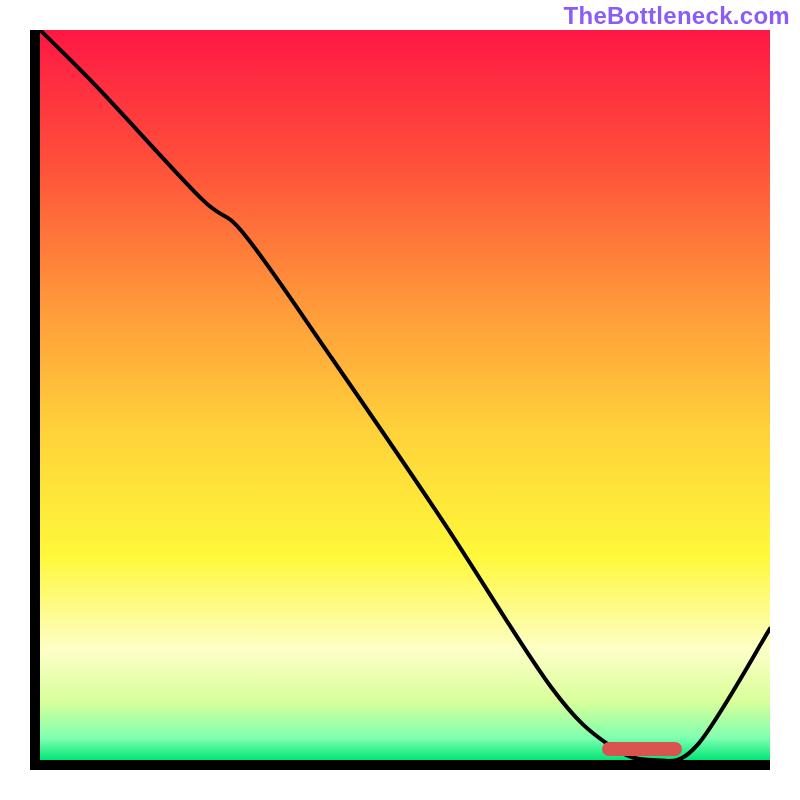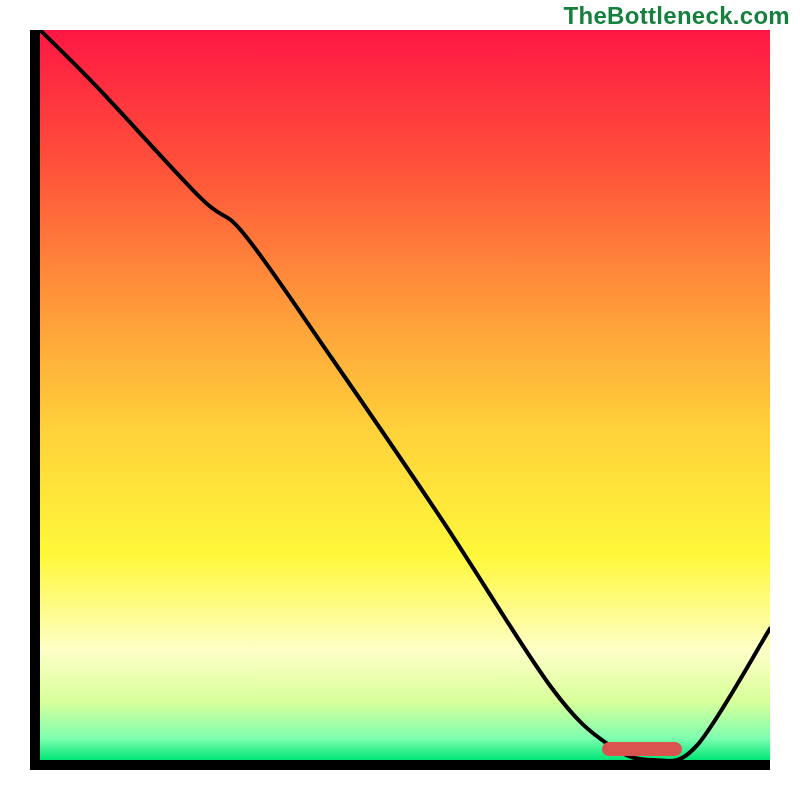--- a/index.html
+++ b/index.html
@@ -15,21 +15,21 @@
     position: relative;
     width: 800px;
     height: 800px;
   }
   .watermark {
     position: absolute;
     top: 2px;
     right: 10px;
     font-size: 24px;
     font-weight: bold;
-    color: #15803d;
+    color: #8b5cf6;
     letter-spacing: 0.3px;
     z-index: 50;
   }
   .axes {
     position: absolute;
     left: 30px;
     top: 30px;
     width: 740px;
     height: 740px;
     z-index: 10;

